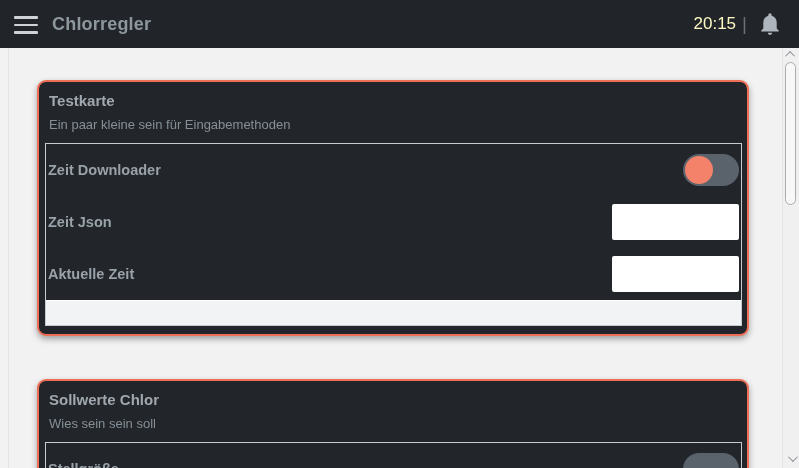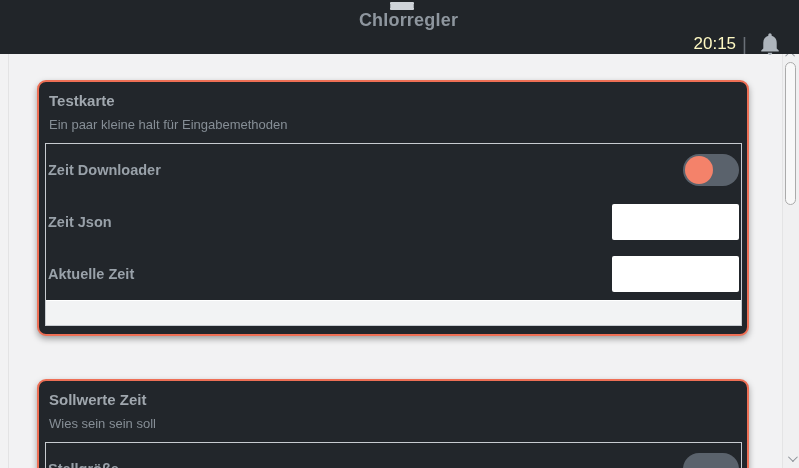--- a/index.html
+++ b/index.html
@@ -2,23 +2,23 @@
 <html><head>
 <meta charset="utf-8">
 <style>
   * { margin:0; padding:0; box-sizing:border-box; }
   html,body { width:799px; height:468px; overflow:hidden; }
   body { font-family:"Liberation Sans", sans-serif; background:#f2f2f3; }
   .app { position:relative; width:799px; height:468px; overflow:hidden; }
 
   
   .appbar {
-    position:absolute; top:0; left:0; width:799px; height:54px;
+    position:absolute; top:0; left:0; width:799px; height:48px;
     background:#212529; display:flex; align-items:center;
-    padding:0 10px 0 14px; z-index:5;flex-direction:column;
+    padding:0 10px 0 14px; z-index:5;
   }
   .hamburger { width:24px; height:18px; display:flex; flex-direction:column;
     justify-content:space-between; cursor:pointer; margin-top:2px; }
   .hamburger span { display:block; height:2.6px; width:24px; background:#ced3d8; border-radius:1px; }
   .appbar-title { margin-left:14px; font-size:18px; font-weight:bold; color:#8e969e; letter-spacing:.2px; }
   .appbar-right { margin-left:auto; display:flex; align-items:center; }
   .appbar-time { font-size:17px; color:#fef9c3; }
   .appbar-divider { color:#6a7077; font-size:19px; margin:0 10px 0 6px; font-weight:200; }
   .bell { width:26px; height:26px; margin-right:6px; cursor:pointer; }
 
@@ -92,42 +92,42 @@
       <svg class="bell" viewBox="0 0 24 24">
         <path fill="#aeb5bc" d="M12 22.2c1.15 0 2.05-.9 2.05-2.05h-4.1c0 1.15.9 2.05 2.05 2.05zm6.2-6.1v-5.3c0-3.15-1.7-5.78-4.65-6.48v-.72C13.55 2.75 12.86 2 12 2s-1.55.75-1.55 1.6v.72C7.5 5.02 5.8 7.64 5.8 10.8v5.3l-1.9 1.9v.95h16.2v-.95l-1.9-1.9z"></path>
       </svg>
     </div>
   </header>
 
   <main class="content">
 
     <section class="card">
       <div class="card-title">Testkarte</div>
-      <div class="card-subtitle">Ein paar kleine halt für Eingabemethoden</div>
+      <div class="card-subtitle">Ein paar kleine sein für Eingabemethoden</div>
       <div class="panel">
         <div class="row">
           <span class="row-label">Zeit Downloader</span>
           <div class="toggle">
             <div class="knob"></div>
           </div>
         </div>
         <div class="row">
           <span class="row-label">Zeit Json</span>
           <input class="text-input" type="text" value="" style="">
         </div>
         <div class="row">
           <span class="row-label">Aktuelle Zeit</span>
           <input class="text-input" type="text" value="" style="">
         </div>
         <div class="hscrollbar"></div>
       </div>
     </section>
 
     <section class="card">
-      <div class="card-title">Sollwerte Zeit</div>
+      <div class="card-title">Sollwerte Chlor</div>
       <div class="card-subtitle">Wies sein sein soll</div>
       <div class="panel">
         <div class="row">
           <span class="row-label">Stellgröße</span>
           <div class="toggle toggle--trackonly"></div>
         </div>
       </div>
     </section>
 
   </main>

